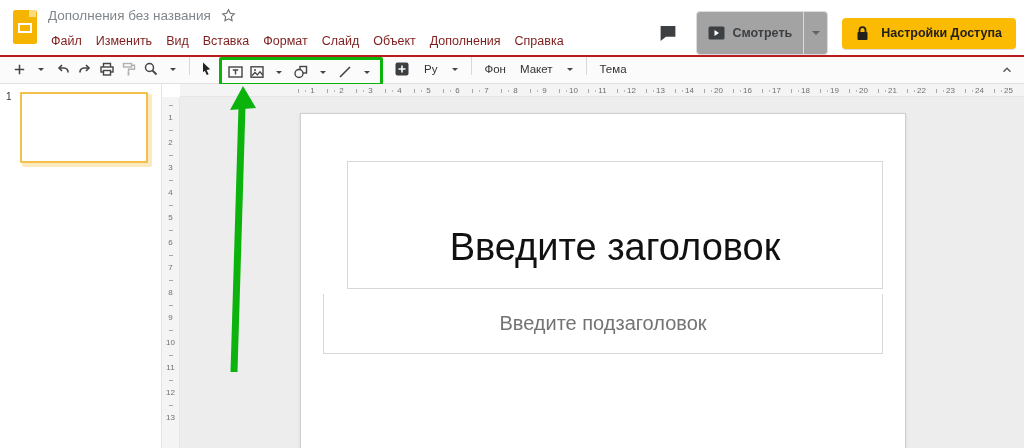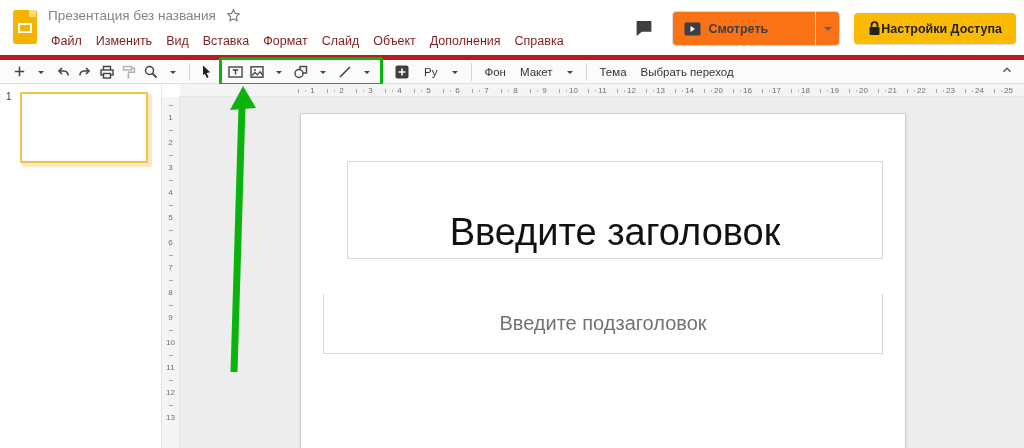--- a/index.html
+++ b/index.html
@@ -13,34 +13,34 @@
   .title-row { position:absolute; left:48px; top:8px; display:flex; align-items:center; gap:10px; }
   .doc-title { font-size:13.5px; color:#80868b; }
   .star { color:#616161; font-size:14px; line-height:1; cursor:pointer; }
   .menus { position:absolute; left:44px; top:30px; display:flex; }
   .menu-item { border:none; background:none; font-family:Liberation Sans, sans-serif; font-size:12.5px; color:#7f1d1d;
     padding:4px 7px; cursor:pointer; border-radius:3px; }
 
   .header-right { position:absolute; right:8px; top:11px; display:flex; align-items:center; gap:14px; }
   .icon-btn { background:none; border:none; cursor:pointer; display:flex; align-items:center; justify-content:center;
     width:28px; height:28px; }
-  .present { display:flex; align-items:stretch; height:35px; border:1px solid #dadce0; border-radius:4px;
-    background:#f97316; overflow:hidden;gap:36px; }
+  .present { display:flex; align-items:stretch; height:44px; border:1px solid #dadce0; border-radius:4px;
+    background:#a3a3a3; overflow:hidden; }
   .present-main { display:flex; align-items:center; gap:7px; padding:0 11px; background:none; border:none;
     font-family:inherit; font-size:12.5px; font-weight:bold; color:#3c4043; cursor:pointer; }
   .present-caret { width:24px; display:flex; align-items:center; justify-content:center; border:none;
     border-left:1px solid #dadce0; background:none; cursor:pointer; }
   .caret { width:0; height:0; border:4px solid transparent; border-top-color:#5f6368; margin-top:4px; }
-  .share-btn { display:flex; align-items:center; gap:0; height:31px; padding:0 14px; border:none;
+  .share-btn { display:flex; align-items:center; gap:12px; height:31px; padding:0 14px; border:none;
     border-radius:4px; background:#fcbb03; font-family:inherit; font-size:12.5px; font-weight:bold;
     color:#24201a; cursor:pointer; box-shadow:0 1px 1px rgba(0,0,0,.15); }
 
   
   .toolbar { position:absolute; left:0; top:55px; width:1024px; height:29px; background:#fbfbfb;
-    border-top:5px solid #b91c1c; border-bottom:1px solid #e0e0e0; display:flex; align-items:center;
+    border-top:2px solid #b91c1c; border-bottom:1px solid #e0e0e0; display:flex; align-items:flex-start;
     padding-left:8px; }
   .tbtn { height:24px; min-width:22px; display:flex; align-items:center; justify-content:center;
     background:none; border:none; border-radius:2px; cursor:pointer; padding:0 1px; }
   .pair { display:flex; align-items:center; }
   .tcaret { width:0; height:0; border:3.5px solid transparent; border-top-color:#444; margin:4px 2px 0 2px; }
   .tsep { width:1px; height:18px; background:#d8d8d8; margin:0 5px; }
   .ttext { font-size:11.5px; color:#333; padding:0 7px; height:24px; display:flex; align-items:center;
     background:none; border:none; font-family:inherit; cursor:pointer; border-radius:2px; }
   .highlight-group { display:flex; align-items:center; border:3px solid #0db30d; border-radius:2px;
     padding:0 2px; margin:0 2px; height:29px; }
@@ -65,22 +65,22 @@
     overflow:hidden; border-right:1px solid #e6e6e6; cursor:default; }
   .v-cells { padding-top:8px; }
   .v-cell { position:relative; height:25px; display:flex; align-items:center; justify-content:center;
     font-size:8px; color:#707070; }
   .v-cell::before { content:""; position:absolute; top:0; left:7px; width:4px; height:1px; background:#a8a8a8; }
 
   
   .canvas { position:absolute; left:180px; top:97px; right:0; bottom:0; background:#ededed; overflow:hidden; }
   .slide { position:absolute; left:120px; top:16px; width:606px; height:341px; background:#fff;
     border:1px solid #cfcfcf; box-shadow:0 1px 3px rgba(0,0,0,.10); }
-  .title-box { position:absolute; left:22px; right:22px; top:47px; height:98px; border:1px solid #d8d8d8;
-    display:flex; align-items:flex-end; justify-content:center; padding-bottom:4px;
+  .title-box { position:absolute; left:22px; right:22px; top:47px; height:128px; border:1px solid #d8d8d8;
+    display:flex; align-items:flex-end; justify-content:center; padding-bottom:19px;
     font-size:38px; color:#111; cursor:text;margin-left:24px; }
   .subtitle-box { position:absolute; left:22px; right:22px; top:180px; height:60px; border:1px solid #d8d8d8;
     border-top:none; display:flex; align-items:center; justify-content:center;
     font-size:20px; color:#737373; cursor:text; }
 
   
   .arrow-svg { position:absolute; left:200px; top:84px; width:80px; height:300px; pointer-events:none; z-index:30; }
   .icon svg, .tbtn svg, .icon-btn svg { display:block; }
 </style>
 </head>
@@ -92,21 +92,21 @@
     <div class="logo icon">
       <svg width="26" height="36" viewBox="0 0 26 36">
         <rect x="1" y="1" width="24" height="34" rx="2.5" fill="#f4b400"></rect>
         <path d="M17 1h7l-0 7h-7z" fill="#fadb80"></path>
         <rect x="6" y="14" width="14" height="10" fill="#fff"></rect>
         <rect x="8" y="16" width="10" height="6" fill="#f4b400"></rect>
       </svg>
     </div>
 
     <div class="title-row">
-      <span class="doc-title">Презентация без названия</span>
+      <span class="doc-title">Дополнения без названия</span>
       <span class="star icon">
         <svg width="15" height="15" viewBox="0 0 16 16">
             <path d="M8 1.8l1.9 3.9 4.3.6-3.1 3 .7 4.3L8 11.6 4.2 13.6l.7-4.3-3.1-3 4.3-.6z" fill="none" stroke="#707070" stroke-width="1.2"></path>
           </svg>
       </span>
     </div>
 
     <nav class="menus">
 
     <button class="menu-item">Файл</button>
@@ -298,21 +298,20 @@
 
     <button class="ttext">Фон</button>
     <div class="pair">
       <button class="ttext">Макет</button>
       <button class="tbtn">
           <span class="tcaret"></span>
         </button>
     </div>
     <div class="tsep"></div>
     <button class="ttext">Тема</button>
-    <button class="ttext">Выбрать переход</button>
   </div>
 
   <button class="tbtn hide-menus">
     <span class="icon">
       <svg width="14" height="14" viewBox="0 0 16 16">
           <path d="M4 10l4-4 4 4" fill="none" stroke="#555" stroke-width="1.6"></path>
         </svg>
     </span>
   </button>
 

